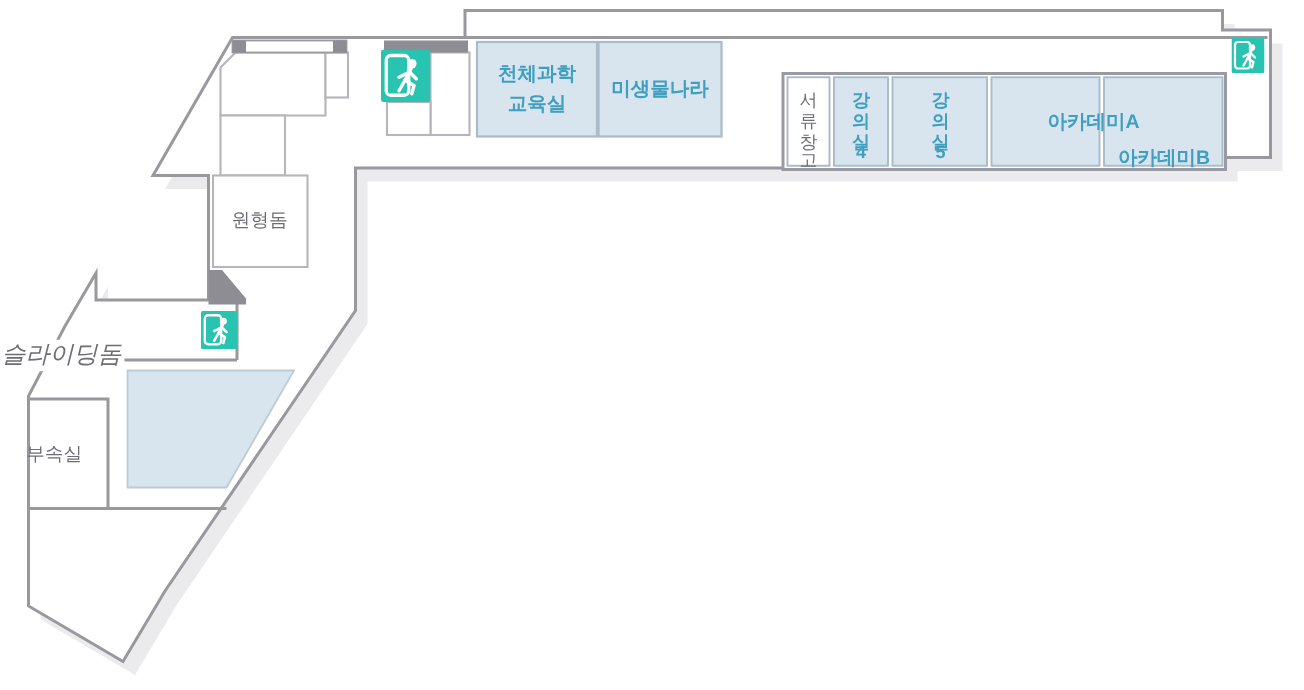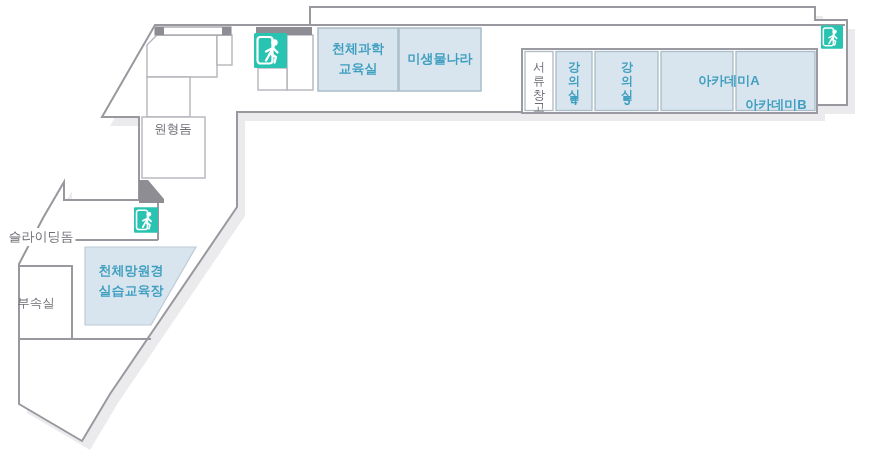--- a/index.html
+++ b/index.html
@@ -12,21 +12,21 @@
     position:absolute;transform:translate(-50%,-50%);
     white-space:nowrap;text-align:center;pointer-events:none;
   }
   .lbl-blue{color:#3f9fc0;font-weight:700;font-size:13px;line-height:20px;}
   .lbl-gray{color:#6d6d75;font-weight:400;font-size:12.5px;}
   .lbl-vert{
     writing-mode:vertical-rl;text-orientation:upright;
     letter-spacing:2px;line-height:1;font-size:12px;
   }
   .lbl-bg{background:#ffffff;padding:0 2px;}
-  .sm{font-size:13px;}
+  .sm{font-size:16px;font-style:italic;}
 </style>
 </head>
 <body>
 
 <div id="stage">
 
   <svg id="plan-svg" width="869" height="460" viewBox="0 0 869 460">
 
     <defs>
       <symbol id="exit-sym" viewBox="0 0 33 35">
@@ -101,24 +101,20 @@
   <div class="lbl lbl-gray lbl-vert" style="left:539px;top:81px;">서류창고</div>
 
   <div class="lbl lbl-blue lbl-vert" style="left:574px;top:81px;font-weight:700;">강의실4</div>
 
   <div class="lbl lbl-blue lbl-vert" style="left:627px;top:81px;font-weight:700;">강의실5</div>
 
   <div class="lbl lbl-blue" style="left:697px;top:81px;margin-left:32px;">아카데미A</div>
 
   <div class="lbl lbl-blue" style="left:776px;top:81px;margin-top:24px;">아카데미B</div>
 
-  <div class="lbl lbl-gray" style="left:173px;top:129px;">원형돔</div>
+  <div class="lbl lbl-gray" style="left:173px;top:147px;">원형돔</div>
 
   <div class="lbl lbl-gray lbl-bg sm" style="left:41px;top:237px;">슬라이딩돔</div>
 
   <div class="lbl lbl-gray" style="left:36px;top:303px;">부속실</div>
 
-  <div class="lbl lbl-blue" style="left:131px;top:281px;">
-    <div>천체망원경</div>
-    <div>실습교육장</div>
-  </div>
 
 </div>
 
 </body></html>

